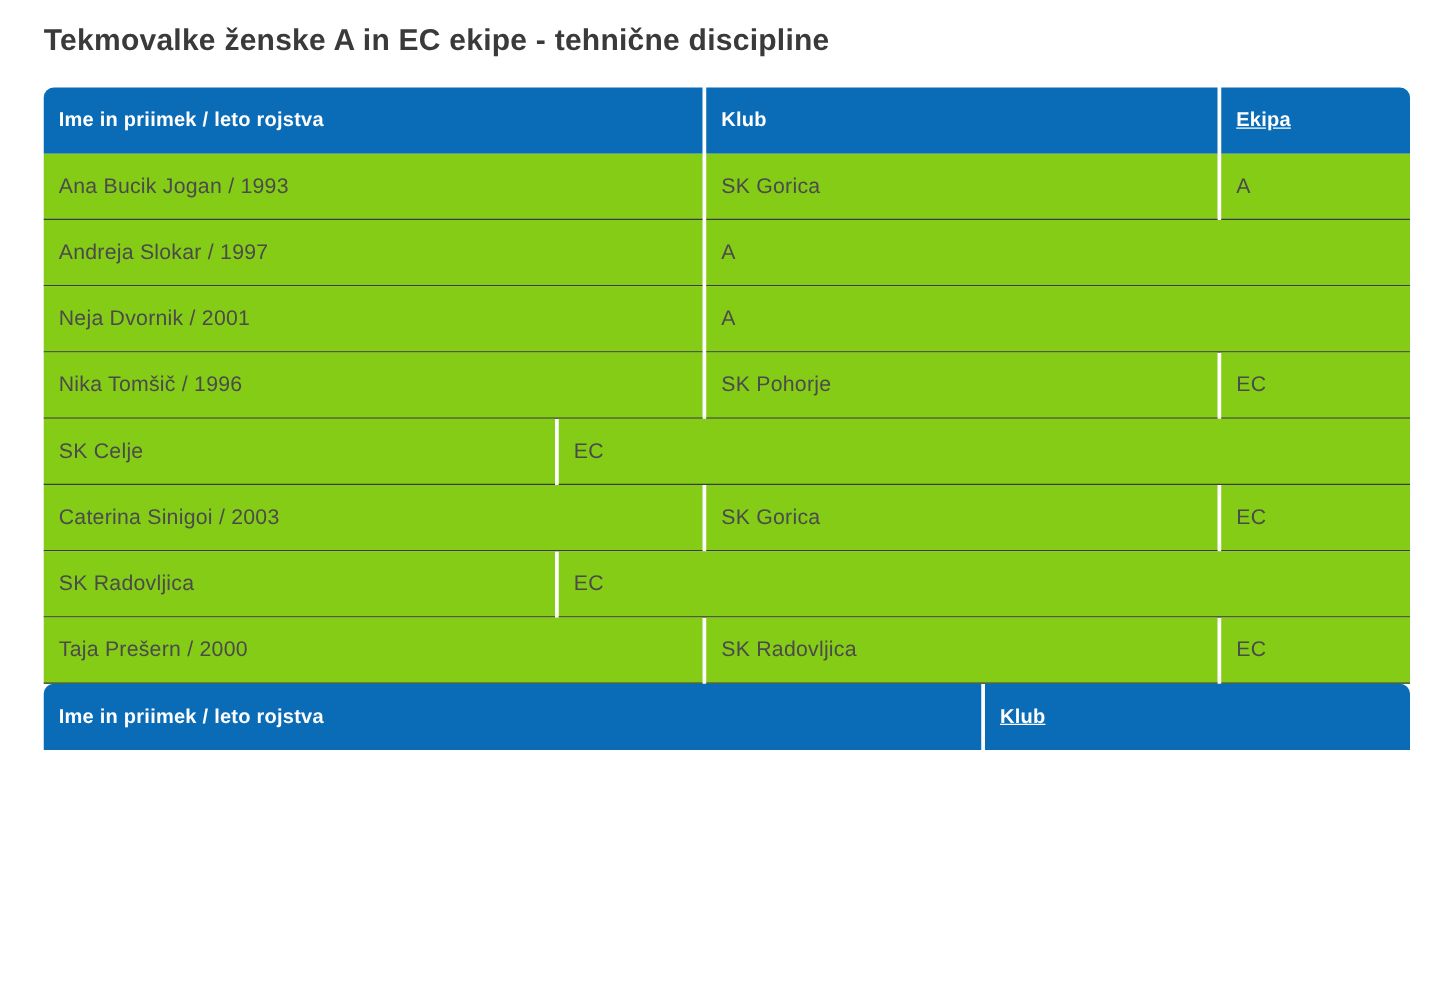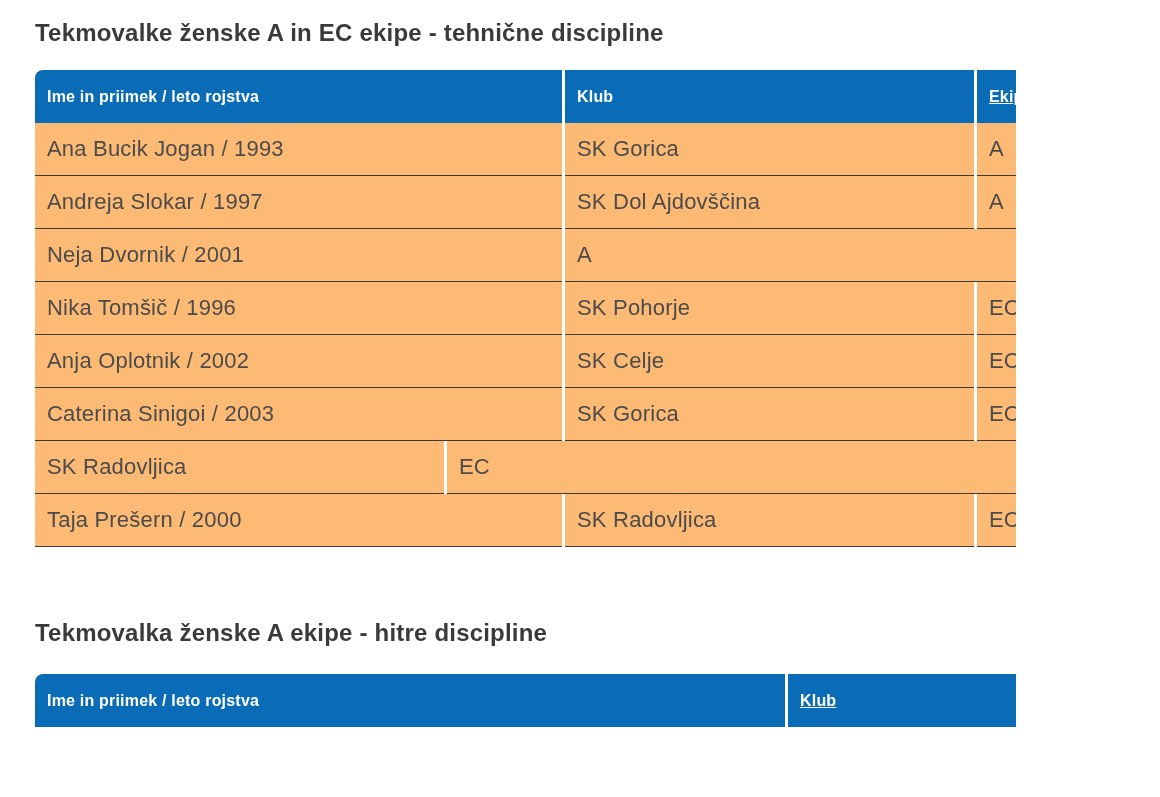--- a/index.html
+++ b/index.html
@@ -1,21 +1,21 @@
 <!DOCTYPE html>
 <html><head>
 <meta charset="utf-8">
 <style>
   * { margin: 0; padding: 0; box-sizing: border-box; }
   html, body {
     background: #ffffff;
     font-family: "Liberation Sans", "DejaVu Sans", sans-serif;
   }
   .page {
-    width: 1016px;
+    width: 1160px;
     height: 797px;
     background: #ffffff;
     padding: 18px 52px 0 35px;
     overflow: hidden;
   }
   .section-title {
     font-size: 24px;
     font-weight: 700;
     color: #3a3a3a;
     letter-spacing: 0.2px;
@@ -42,25 +42,25 @@
     display: flex;
     align-items: center;
     padding-left: 12px;
   }
   .tr.thead .th:first-child { border-top-left-radius: 8px; }
   .tr.thead .th:last-child  { border-top-right-radius: 8px; text-decoration: underline; }
   .td {
     display: flex;
     align-items: center;
     padding-left: 12px;
-    font-size: 22px;
+    font-size: 17px;
     color: #4b4b4b;
     letter-spacing: 0.2px;
     border-bottom: 1px solid #3c3c3c;
-    background: #fdba74;
+    background: #84cc16;
   }
   
   .t1 .c1 { width: 527px; flex: none; }
   .t1 .c2 { width: 409px; flex: none; }
   .t1 .c3 { flex: 1; }
   
   .t2 .c1 { width: 750px; flex: none; }
   .t2 .c2 { flex: 1; }
 </style>
 </head>
@@ -78,34 +78,32 @@
         <div class="th c3">Ekipa</div>
       </div>
 
       <div class="tr">
         <div class="td c1">Ana Bucik Jogan / 1993</div>
         <div class="td c2">SK Gorica</div>
         <div class="td c3">A</div>
       </div>
       <div class="tr">
         <div class="td c1">Andreja Slokar / 1997</div>
-        <div class="td c2">SK Dol Ajdovščina</div>
         <div class="td c3">A</div>
       </div>
       <div class="tr">
         <div class="td c1">Neja Dvornik / 2001</div>
         <div class="td c3">A</div>
       </div>
       <div class="tr">
         <div class="td c1">Nika Tomšič / 1996</div>
         <div class="td c2">SK Pohorje</div>
         <div class="td c3">EC</div>
       </div>
       <div class="tr">
-        <div class="td c1">Anja Oplotnik / 2002</div>
         <div class="td c2">SK Celje</div>
         <div class="td c3">EC</div>
       </div>
       <div class="tr">
         <div class="td c1">Caterina Sinigoi / 2003</div>
         <div class="td c2">SK Gorica</div>
         <div class="td c3">EC</div>
       </div>
       <div class="tr">
         <div class="td c2">SK Radovljica</div>
@@ -113,21 +111,20 @@
       </div>
       <div class="tr">
         <div class="td c1">Taja Prešern / 2000</div>
         <div class="td c2">SK Radovljica</div>
         <div class="td c3">EC</div>
       </div>
     </div>
   </section>
 
   <section class="section-speed">
-    <h1 class="section-title">Tekmovalka ženske A ekipe - hitre discipline</h1>
 
     <div class="tbl t2">
       <div class="tr thead">
         <div class="th c1">Ime in priimek / leto rojstva</div>
         <div class="th c2">Klub</div>
       </div>
 
     </div>
   </section>
 

